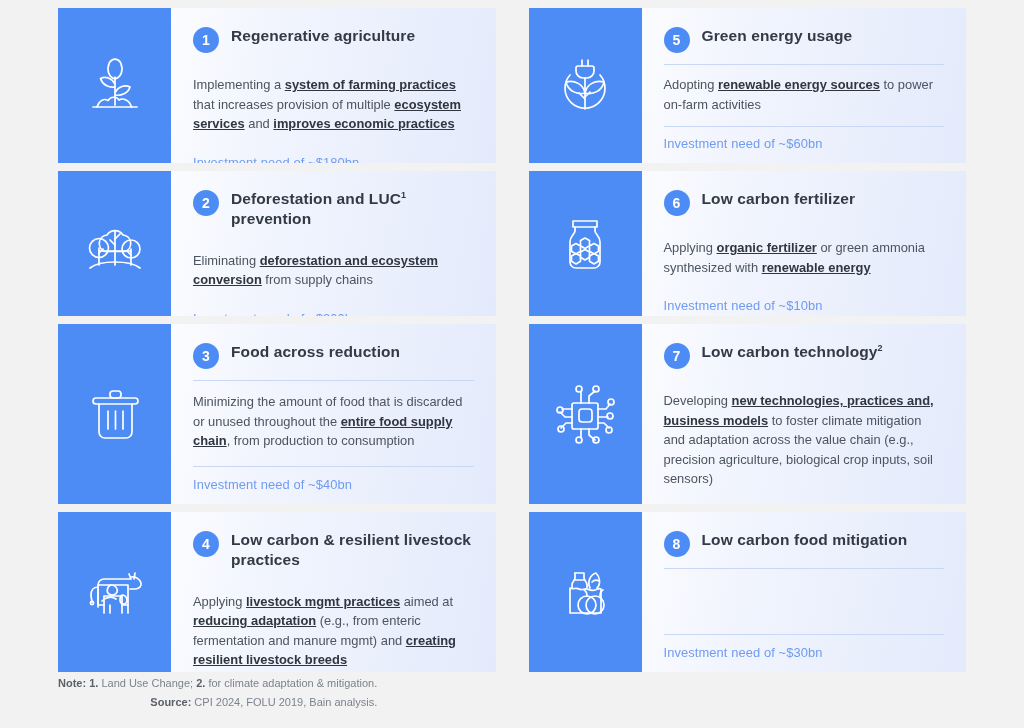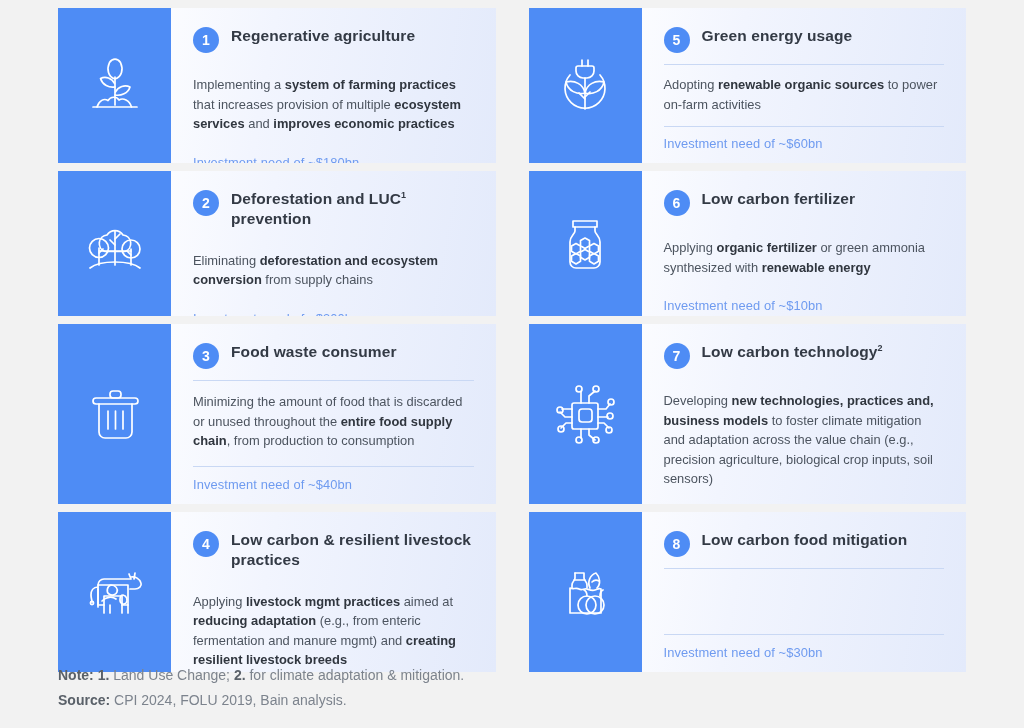--- a/index.html
+++ b/index.html
@@ -75,38 +75,39 @@
 
   .rule { height: 1px; background: #c9d8f4; width: 100%; }
 
   .desc {
     font-size: 12.9px;
     line-height: 1.52;
     color: #4c545f;
     padding: 11px 0 11px 0;
     flex: 0 0 auto;
   }
-  .desc b { font-weight: 700; color: #30363f; }
+  .desc b { font-weight: 700; color: #30363f; text-decoration: underline; }
 
   .invest {
     font-size: 12.9px;
     color: #6f9bf0;
     padding-top: 10px;
     letter-spacing: 0.1px;
   }
 
   .spacer { flex: 1 1 auto; }
 
   .footer {
     position: absolute;
     left: 58px;
     bottom: 16px;
-    font-size: 14px;
+    font-size: 11px;
     color: #7c838d;
     line-height: 1.75;
+    text-align: right;
   }
   .footer b { color: #5a6169; font-weight: 700; }
 </style>
 </head>
 <body>
 
 <div class="page">
 
   <div class="grid">
       <div class="card">
@@ -153,21 +154,21 @@
      </g>
             </svg>
           </span>
     </div>
     <div class="body-panel">
       <div class="head-row">
         <div class="badge">5</div>
         <div class="card-title">Green energy usage</div>
       </div>
       <div class="rule"></div>
-      <div class="desc">Adopting <b>renewable organic sources</b> to power on-farm activities</div>
+      <div class="desc">Adopting <b>renewable energy sources</b> to power on-farm activities</div>
       <div class="spacer"></div>
       <div class="rule"></div>
       <div class="invest">Investment need of ~$60bn</div>
     </div>
       </div>
       <div class="card">
     <div class="icon-panel">
       <span>
             <svg width="74" height="74" viewBox="0 0 74 74">
      <g fill="none" stroke="#ffffff" stroke-width="1.7" stroke-linecap="round" stroke-linejoin="round">
@@ -241,21 +242,21 @@
        <path d="M30 34 V52"></path>
        <path d="M37.5 34 V52"></path>
        <path d="M45 34 V52"></path>
      </g>
             </svg>
           </span>
     </div>
     <div class="body-panel">
       <div class="head-row">
         <div class="badge">3</div>
-        <div class="card-title">Food waste consumer</div>
+        <div class="card-title">Food across reduction</div>
       </div>
       <div class="rule"></div>
       <div class="desc">Minimizing the amount of food that is discarded or unused throughout the <b>entire food supply chain</b>, from production to consumption</div>
       <div class="spacer"></div>
       <div class="rule"></div>
       <div class="invest">Investment need of ~$40bn</div>
     </div>
       </div>
       <div class="card">
     <div class="icon-panel">

